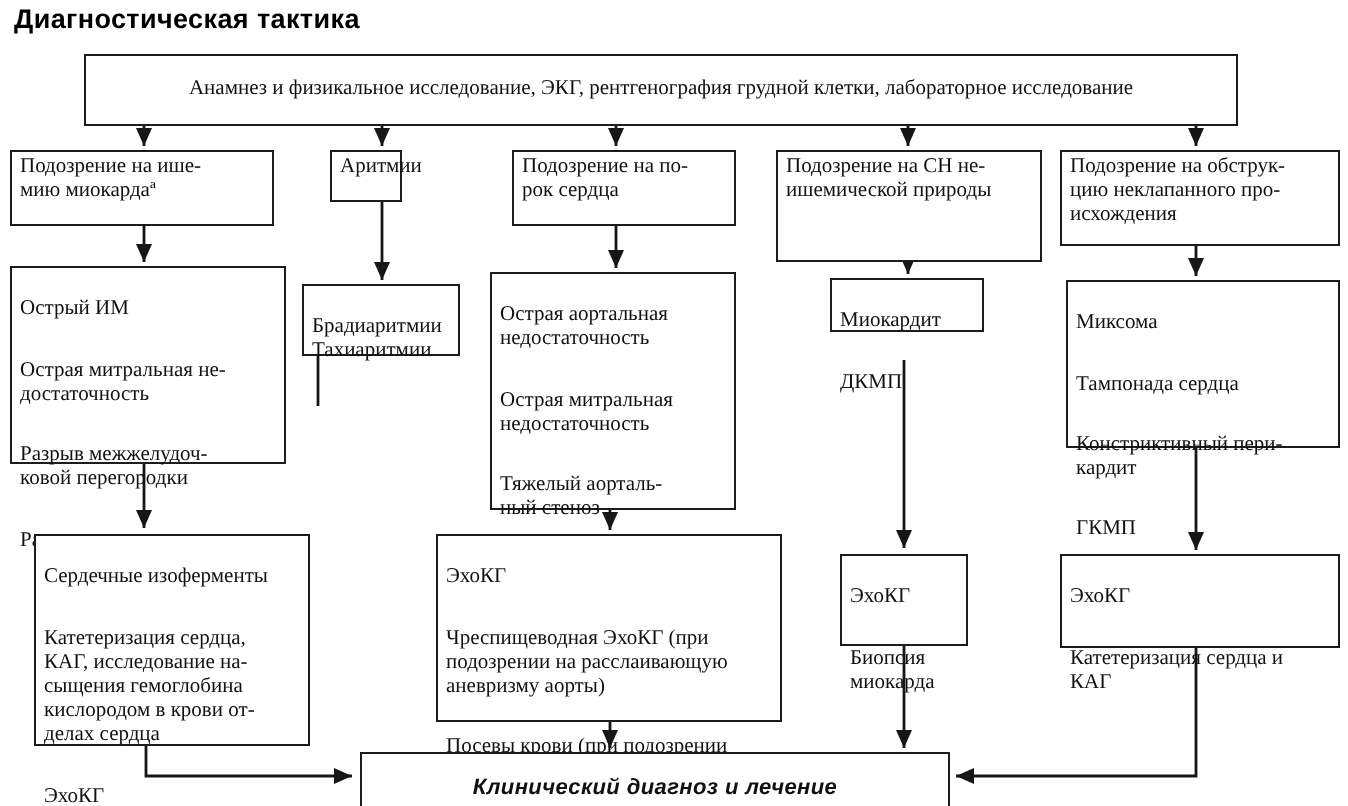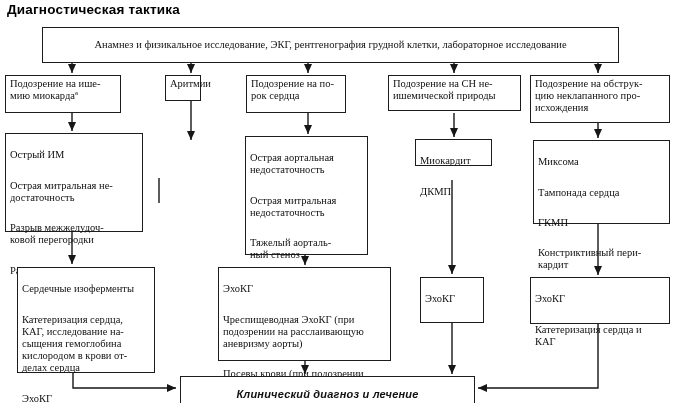--- a/index.html
+++ b/index.html
@@ -59,67 +59,71 @@
     <path d="M598,224 V275" marker-end="url(#ah)"></path>
     <path d="M159,178 V203"></path>
     <path d="M73,373 V388 H176" marker-end="url(#ah)"></path>
     <path d="M305,361 V374" marker-end="url(#ah)"></path>
     <path d="M452,323 V374" marker-end="url(#ah)"></path>
     <path d="M598,324 V388 H478" marker-end="url(#ah)"></path>
   </svg>
 
   <div class="box center-row" style="left:42px;top:27px;width:577px;height:22px">Анамнез и физикальное исследование, ЭКГ, рентгенография грудной клетки, лабораторное исследование</div>
 
-  <div class="box" style="left:5px;top:75px;width:116px;height:38px">Подозрение на ише-
+  <div class="box" style="left:5px;top:75px;width:132px;height:38px">Подозрение на ише-
 мию миокардаª</div>
 
   <div class="box" style="left:165px;top:75px;width:36px;height:26px">Аритмии</div>
 
-  <div class="box" style="left:246px;top:75px;width:100px;height:38px">Подозрение на по-
+  <div class="box" style="left:256px;top:75px;width:112px;height:38px">Подозрение на по-
 рок сердца</div>
 
-  <div class="box" style="left:388px;top:75px;width:133px;height:36px">Подозрение на СН не-
+  <div class="box" style="left:388px;top:75px;width:133px;height:56px">Подозрение на СН не-
 ишемической природы</div>
 
   <div class="box" style="left:530px;top:75px;width:140px;height:48px">Подозрение на обструк-
 цию неклапанного про-
 исхождения</div>
 
   <div class="box" style="left:5px;top:133px;width:138px;height:99px">
     <div class="item">Острый ИМ</div>
     <div class="item">Острая митральная не-
 достаточность</div>
     <div class="item">Разрыв межжелудоч-
 ковой перегородки</div>
     <div class="item">Разрыв сердца</div>
   </div>
 
+  <div class="box" style="left:151px;top:142px;width:79px;height:36px">
+    <div class="item">Брадиаритмии
+Тахиаритмии</div>
+  </div>
 
   <div class="box" style="left:245px;top:136px;width:123px;height:119px">
     <div class="item">Острая аортальная
 недостаточность</div>
     <div class="item">Острая митральная
 недостаточность</div>
     <div class="item">Тяжелый аорталь-
 ный стеноз</div>
     <div class="item">Тромбоз протезиро-
 ванного клапана</div>
   </div>
 
   <div class="box" style="left:415px;top:139px;width:77px;height:27px">
     <div class="item">Миокардит</div>
     <div class="item">ДКМП</div>
   </div>
 
   <div class="box" style="left:533px;top:140px;width:137px;height:84px">
     <div class="item">Миксома</div>
     <div class="item">Тампонада сердца</div>
-    <div class="item">ГКМП</div>
     <div class="item">Констриктивный пери-
 кардит</div>
+    <div class="item">ГКМП</div>
   </div>
 
   <div class="box" style="left:17px;top:267px;width:138px;height:106px">
     <div class="item">Сердечные изоферменты</div>
     <div class="item">Катетеризация сердца,
 КАГ, исследование на-
 сыщения гемоглобина
 кислородом в крови от-
 делах сердца</div>
     <div class="item">ЭхоКГ</div>
@@ -129,20 +133,22 @@
     <div class="item">ЭхоКГ</div>
     <div class="item">Чреспищеводная ЭхоКГ (при
 подозрении на расслаивающую
 аневризму аорты)</div>
     <div class="item">Посевы крови (при подозрении
 на эндокардит)</div>
   </div>
 
   <div class="box" style="left:420px;top:277px;width:64px;height:46px">
     <div class="item">ЭхоКГ</div>
+    <div class="item">Биопсия
+миокарда</div>
   </div>
 
   <div class="box" style="left:530px;top:277px;width:140px;height:47px">
     <div class="item">ЭхоКГ</div>
     <div class="item">Катетеризация сердца и
 КАГ</div>
   </div>
 
   <div class="box center-row" id="final-box" style="left:180px;top:376px;width:295px;height:24px">Клинический диагноз и лечение</div>
 

